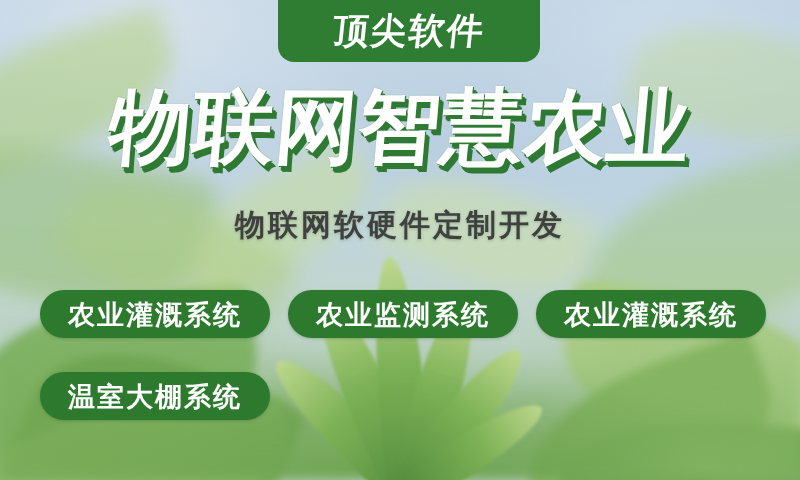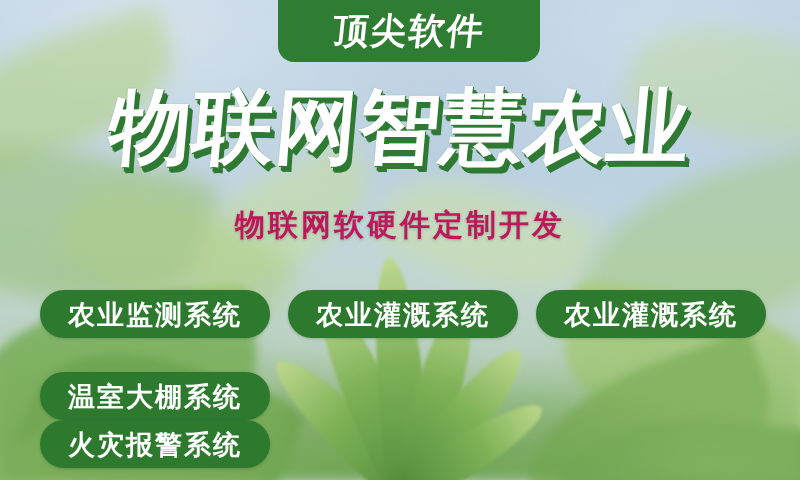--- a/index.html
+++ b/index.html
@@ -116,28 +116,28 @@
        4px 5px 0 #2f7a33,
        5px 6px 0 #2f7a33,
        1px 1px 0 #2f7a33,
        0 0 1px rgba(47,122,51,0.6);
   }
 
   .sub-title {
     position:absolute; left:0; right:0; top:210px;
     text-align:center;
     font-size:30px; font-weight:bold; line-height:1;
-    color:#be185d; letter-spacing:3px;
+    color:#404040; letter-spacing:3px;
     font-family:"DejaVu Sans","Liberation Sans",sans-serif;
     text-shadow:0 1px 3px rgba(60,100,60,0.35);
   }
 
   .pill-rows { position:absolute; left:40px; top:290px; width:726px; }
   .pill-row { display:flex; justify-content:space-between; }
-  .pill-row + .pill-row { margin-top:34px;flex-direction:column; }
+  .pill-row + .pill-row { margin-top:34px; }
 
   .pill {
     width:230px; height:48px;
     background:#2d7a2e;
     border-radius:24px;
     display:flex; align-items:center; justify-content:center;
     color:#ffffff; font-size:27px; font-weight:bold;
     letter-spacing:2px; line-height:1;
     font-family:"DejaVu Sans","Liberation Sans",sans-serif;
     box-shadow:0 1px 3px rgba(30,70,30,0.25);
@@ -185,24 +185,23 @@
     <div class="brand-badge">
       <span class="brand-badge-text">顶尖软件</span>
     </div>
 
     <div class="main-title">物联网智慧农业</div>
 
     <div class="sub-title">物联网软硬件定制开发</div>
 
     <div class="pill-rows">
       <div class="pill-row">
+        <div class="pill">农业灌溉系统</div>
         <div class="pill">农业监测系统</div>
-        <div class="pill">农业灌溉系统</div>
         <div class="pill">农业灌溉系统</div>
       </div>
       <div class="pill-row">
         <div class="pill">温室大棚系统</div>
-        <div class="pill">火灾报警系统</div>
       </div>
     </div>
 
   </div>
 </div>
 
 </body></html>

